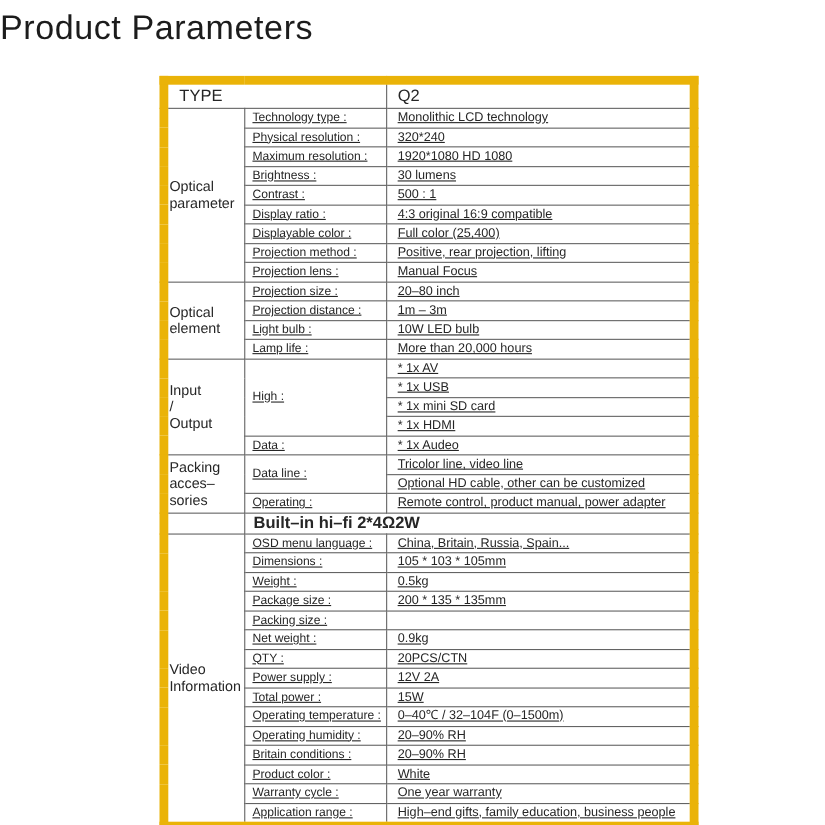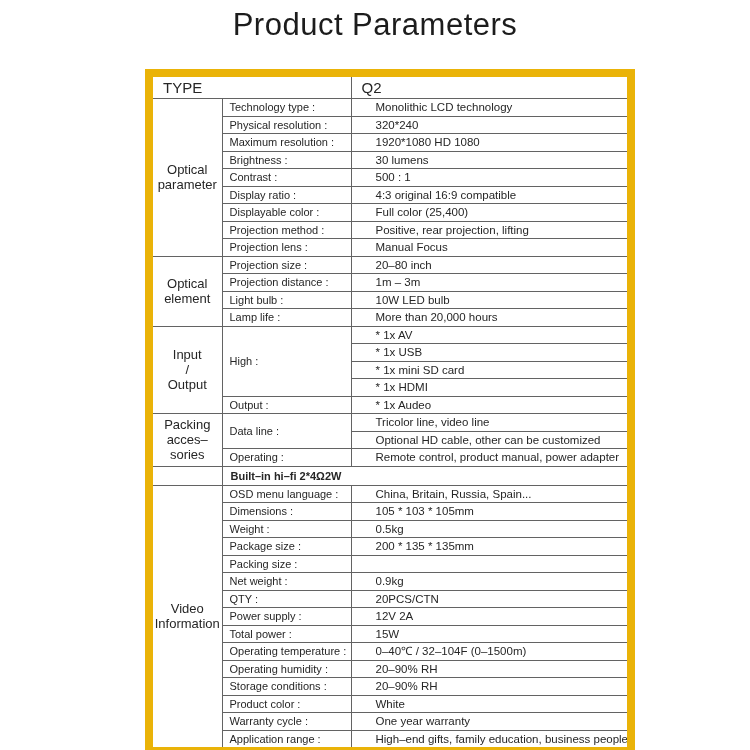--- a/index.html
+++ b/index.html
@@ -10,21 +10,20 @@
     background: #ffffff;
     overflow: hidden;
     font-family: "Liberation Sans", sans-serif;
     position: relative;
   }
   .page-title {
     position: absolute;
     top: 4px;
     left: 0;
     width: 750px;
-    text-align: center;
     font-size: 31px;
     font-weight: 500;
     letter-spacing: 0.5px;
     color: #1c1c1c;
     line-height: 42px;
   }
   .table-wrap {
     position: absolute;
     top: 69px;
     left: 145px;
@@ -51,41 +50,42 @@
     white-space: nowrap;
     color: #1e1e1e;
   }
   td.lbl {
     height: 16.5px;
     font-size: 11px;
     line-height: 16.5px;
     padding: 0 2px 0 7px;
     white-space: nowrap;
     vertical-align: middle;
+    text-decoration: underline;
   }
   td.val {
     height: 16.5px;
     font-size: 11.5px;
     line-height: 16.5px;
-    padding: 0 2px 0 24px;
+    padding: 0 2px 0 10px;
     white-space: nowrap;
     vertical-align: middle;
+    text-decoration: underline;
   }
   td.group {
-    text-align: center;
     vertical-align: middle;
     font-size: 13px;
     line-height: 15px;
     padding: 0 1px;
     white-space: pre-line;
     color: #222222;
   }
   td.builtin {
     height: 18px;
-    font-size: 11px;
+    font-size: 15px;
     font-weight: 700;
     line-height: 18px;
     padding: 0 2px 0 8px;
     white-space: nowrap;
     color: #1e1e1e;
   }
   td.empty-cell {
     height: 18px;
   }
 </style>
@@ -176,21 +176,21 @@
     <tr>
       <td class="val">* 1x USB</td>
     </tr>
     <tr>
       <td class="val">* 1x mini SD card</td>
     </tr>
     <tr>
       <td class="val">* 1x HDMI</td>
     </tr>
     <tr>
-      <td class="lbl">Output :</td>
+      <td class="lbl">Data :</td>
       <td class="val">* 1x Audeo</td>
     </tr>
 
     <tr>
       <td class="group" rowspan="3">Packing
 acces–
 sories</td>
       <td class="lbl" rowspan="2">Data line :</td>
       <td class="val">Tricolor line, video line</td>
     </tr>
@@ -247,21 +247,21 @@
     </tr>
     <tr>
       <td class="lbl">Operating temperature :</td>
       <td class="val">0–40℃ / 32–104F (0–1500m)</td>
     </tr>
     <tr>
       <td class="lbl">Operating humidity :</td>
       <td class="val">20–90% RH</td>
     </tr>
     <tr>
-      <td class="lbl">Storage conditions :</td>
+      <td class="lbl">Britain conditions :</td>
       <td class="val">20–90% RH</td>
     </tr>
     <tr>
       <td class="lbl">Product color :</td>
       <td class="val">White</td>
     </tr>
     <tr>
       <td class="lbl">Warranty cycle :</td>
       <td class="val">One year warranty</td>
     </tr>

